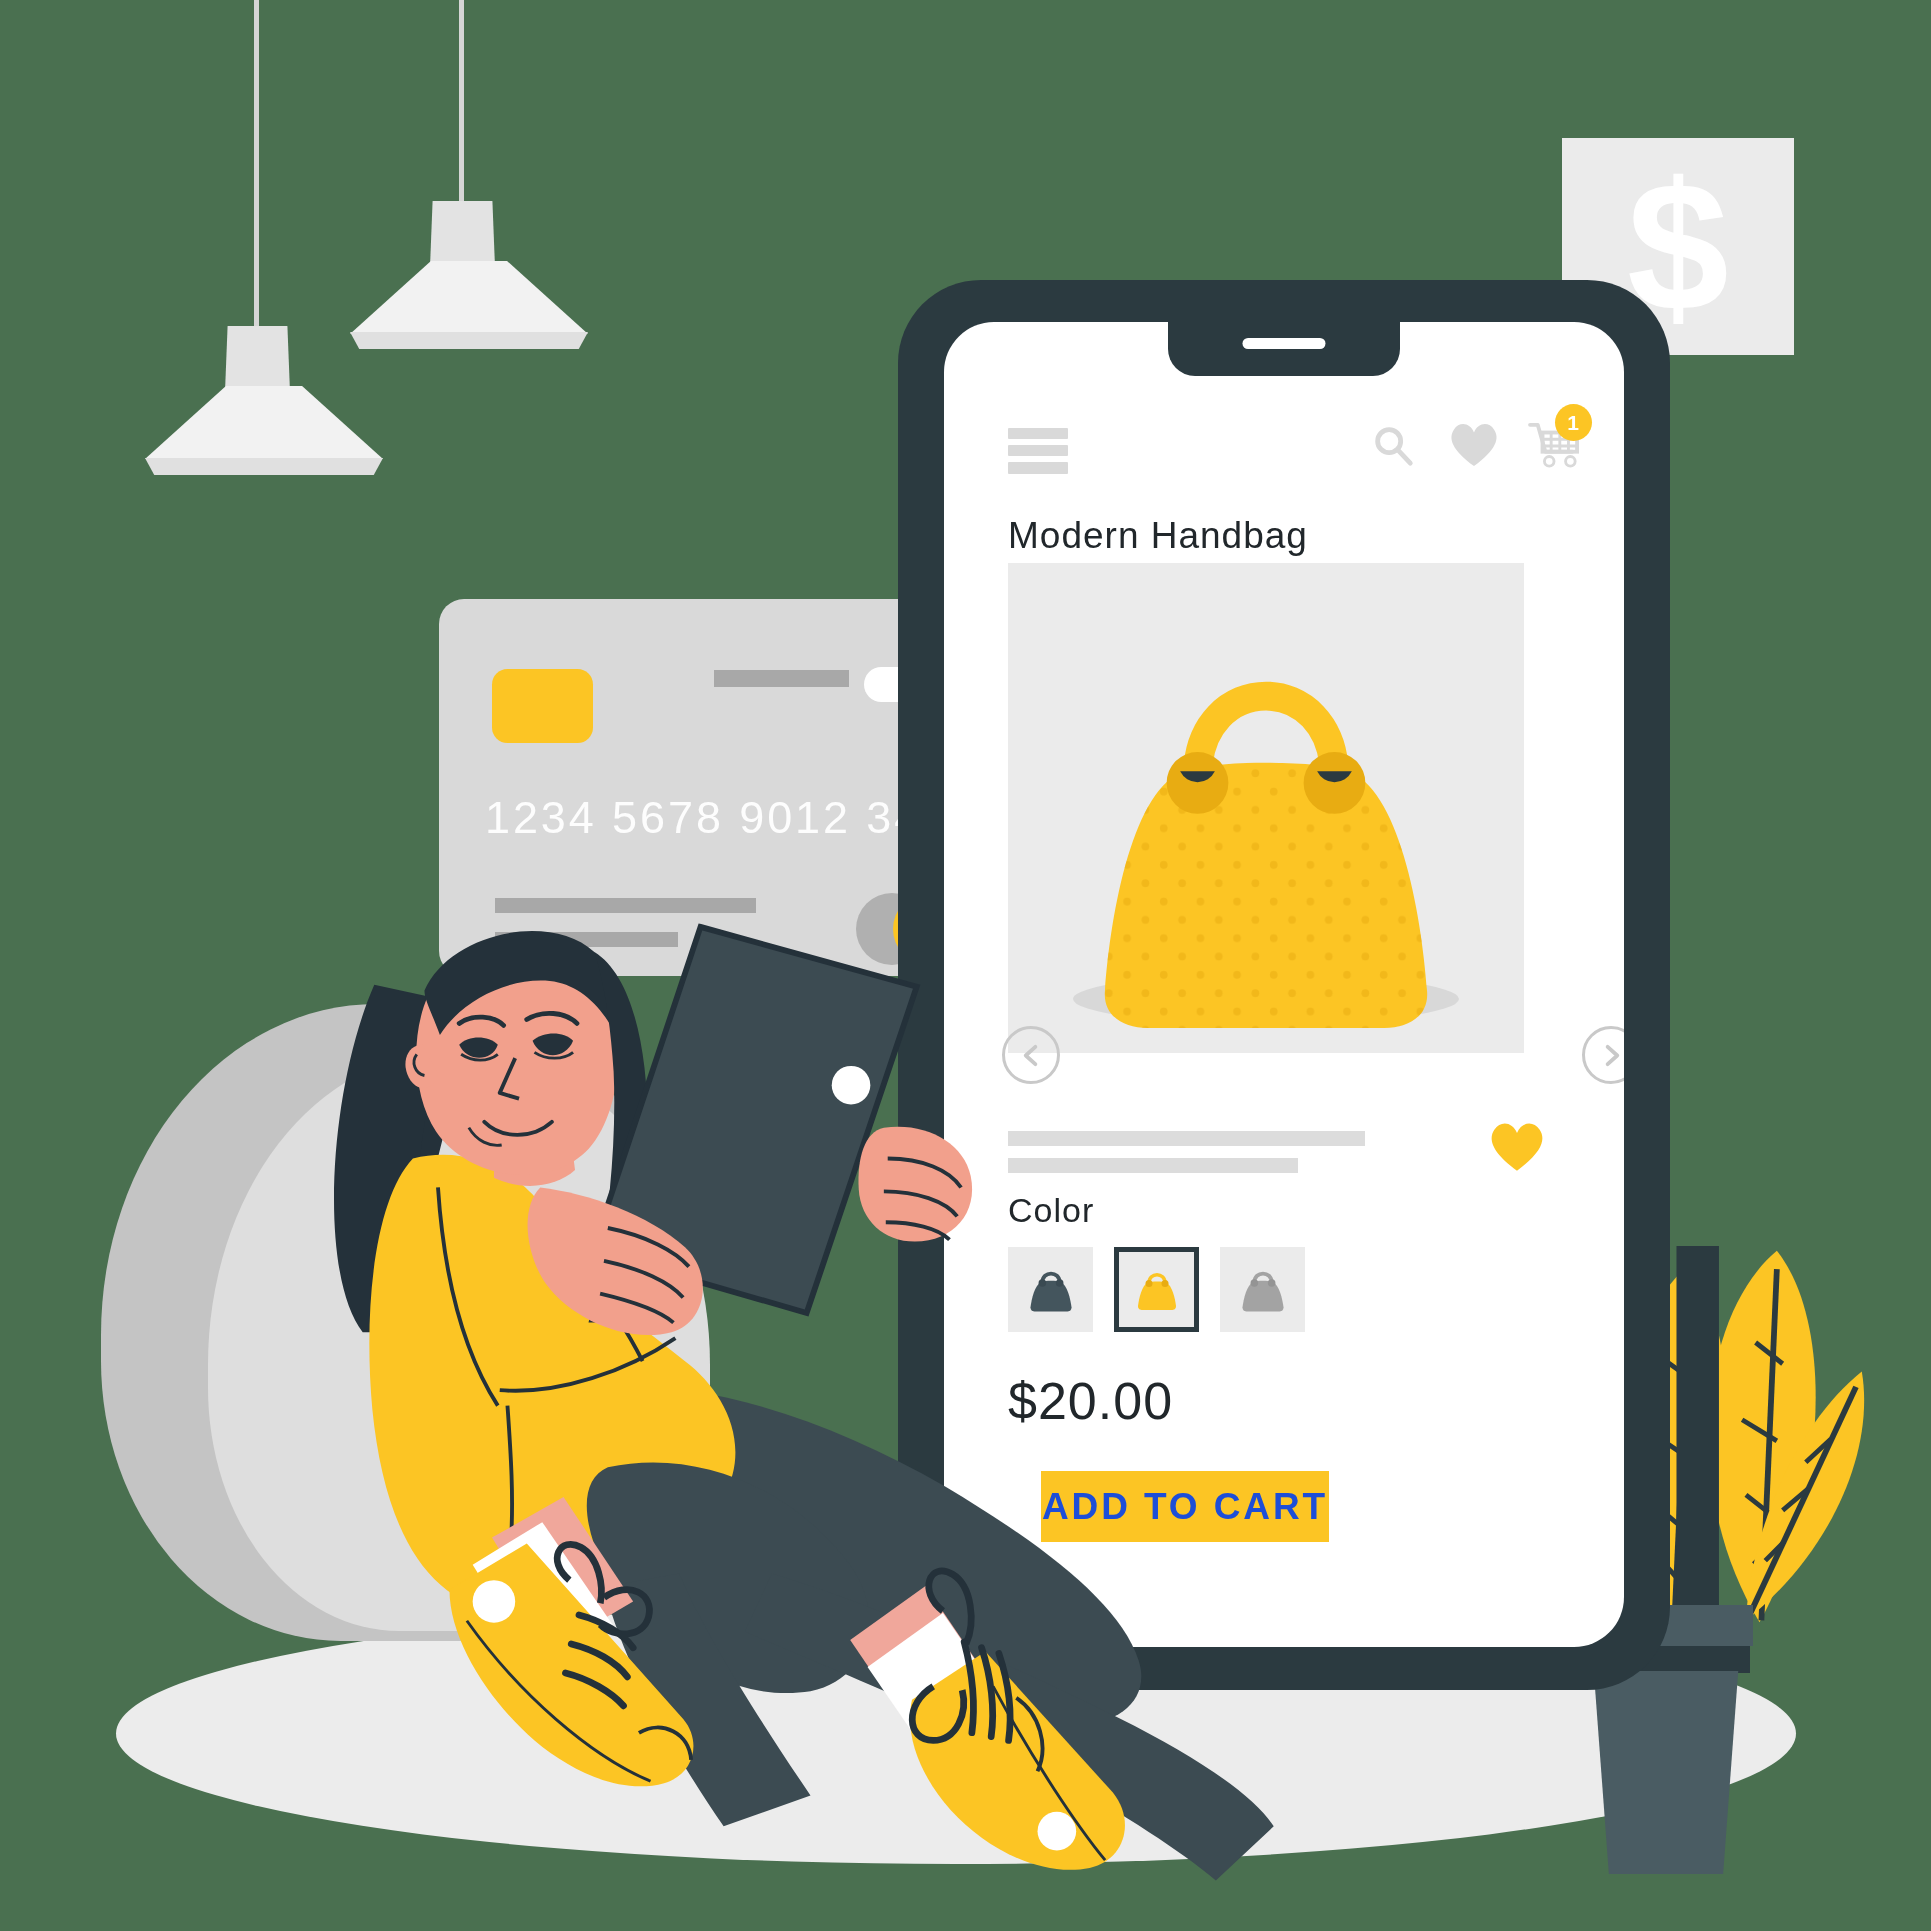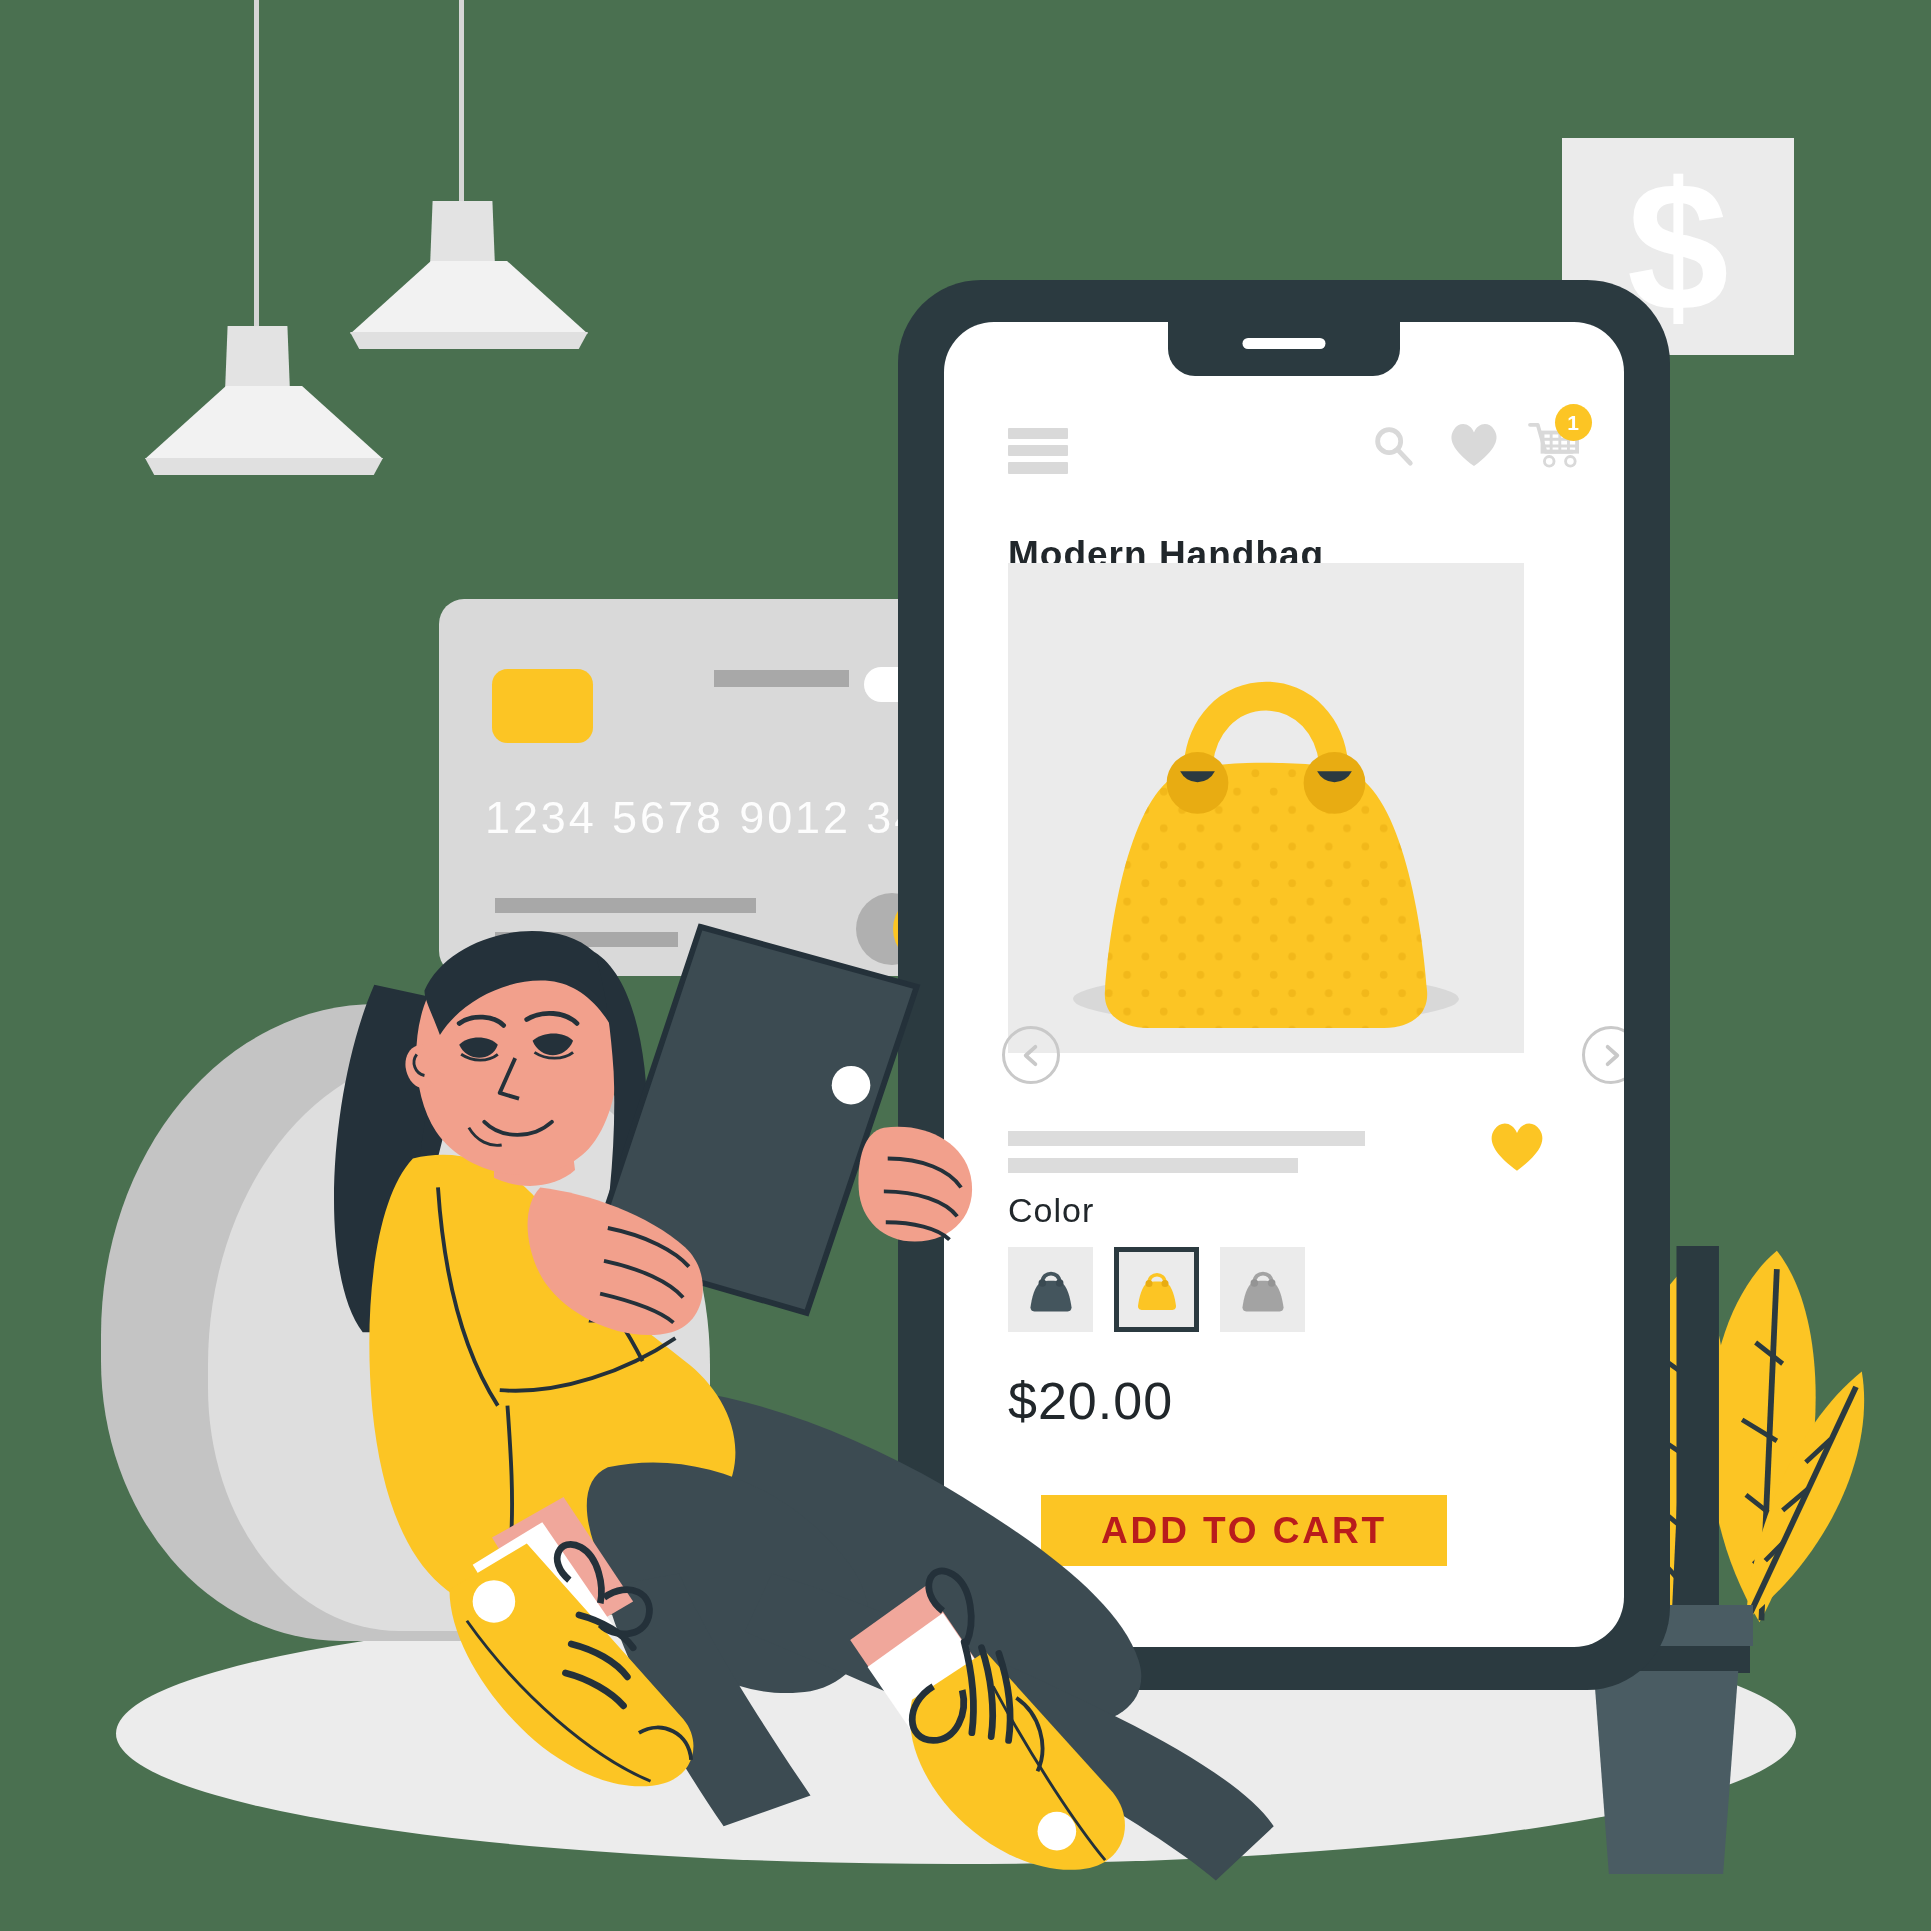--- a/index.html
+++ b/index.html
@@ -102,21 +102,21 @@
     position:absolute;right:-9.7px;top:-13.5px;width:37px;height:37px;border-radius:50%;
     background:#fcc524;color:#ffffff;font-size:21px;font-weight:bold;
     display:flex;align-items:center;justify-content:center;
     font-family:"Liberation Sans", sans-serif;
   }
 
   
   .product-title{
     position:absolute;left:64px;top:193px;width:541px;
     font-size:37px;color:#21272b;letter-spacing:1px;
-    font-family:"Liberation Sans", sans-serif;font-weight:700;margin-top:19px;
+    font-family:"Liberation Sans", sans-serif;font-weight:400;
   }
 
   
   .hero{position:absolute;left:64px;top:241px;width:516px;height:490px;background:#ebebeb;}
   .hero-shadow{position:absolute;left:50%;transform:translateX(-50%);bottom:29px;
     width:386px;height:50px;background:#d8d8d8;border-radius:50%;}
   .arrow-btn{
     position:absolute;width:52px;height:52px;border-radius:50%;
     border:3.9px solid #c9c9c9;display:flex;align-items:center;justify-content:center;
     color:#c9c9c9;background:transparent;
@@ -135,25 +135,25 @@
   }
   .swatches{position:absolute;left:64px;top:925px;display:flex;gap:21px;}
   .swatch{width:85px;height:85px;background:#ebebeb;display:flex;align-items:center;justify-content:center;box-sizing:border-box;}
   .swatch.selected{border:5.8px solid #2b3a40;}
 
   .price{
     position:absolute;left:64px;top:1049px;font-size:52px;color:#21272b;
     font-weight:300;letter-spacing:1px;font-family:Liberation Sans, sans-serif;
   }
   .cta{
-    position:absolute;left:97px;top:1149px;width:406px;height:71px;
-    background:#fcc524;color:#b91c1c;border:0;
+    position:absolute;left:97px;top:1149px;width:288px;height:71px;
+    background:#fcc524;color:#1d4ed8;border:0;
     font-size:37px;font-weight:bold;letter-spacing:2.9px;
     display:flex;align-items:center;justify-content:center;
-    font-family:"Liberation Sans", sans-serif;cursor:pointer;margin-top:24px;
+    font-family:"Liberation Sans", sans-serif;cursor:pointer;
   }
 
   
   .beanbag-outer{
     left:101px;top:1004px;width:599px;height:637px;
     background:#c4c4c4;border-radius:46% 46% 40% 40% / 52% 52% 44% 44%;
   }
   .beanbag-inner{
     left:208px;top:1052px;width:502px;height:579px;
     background:#dedede;border-radius:48% 48% 38% 38% / 54% 54% 42% 42%;

